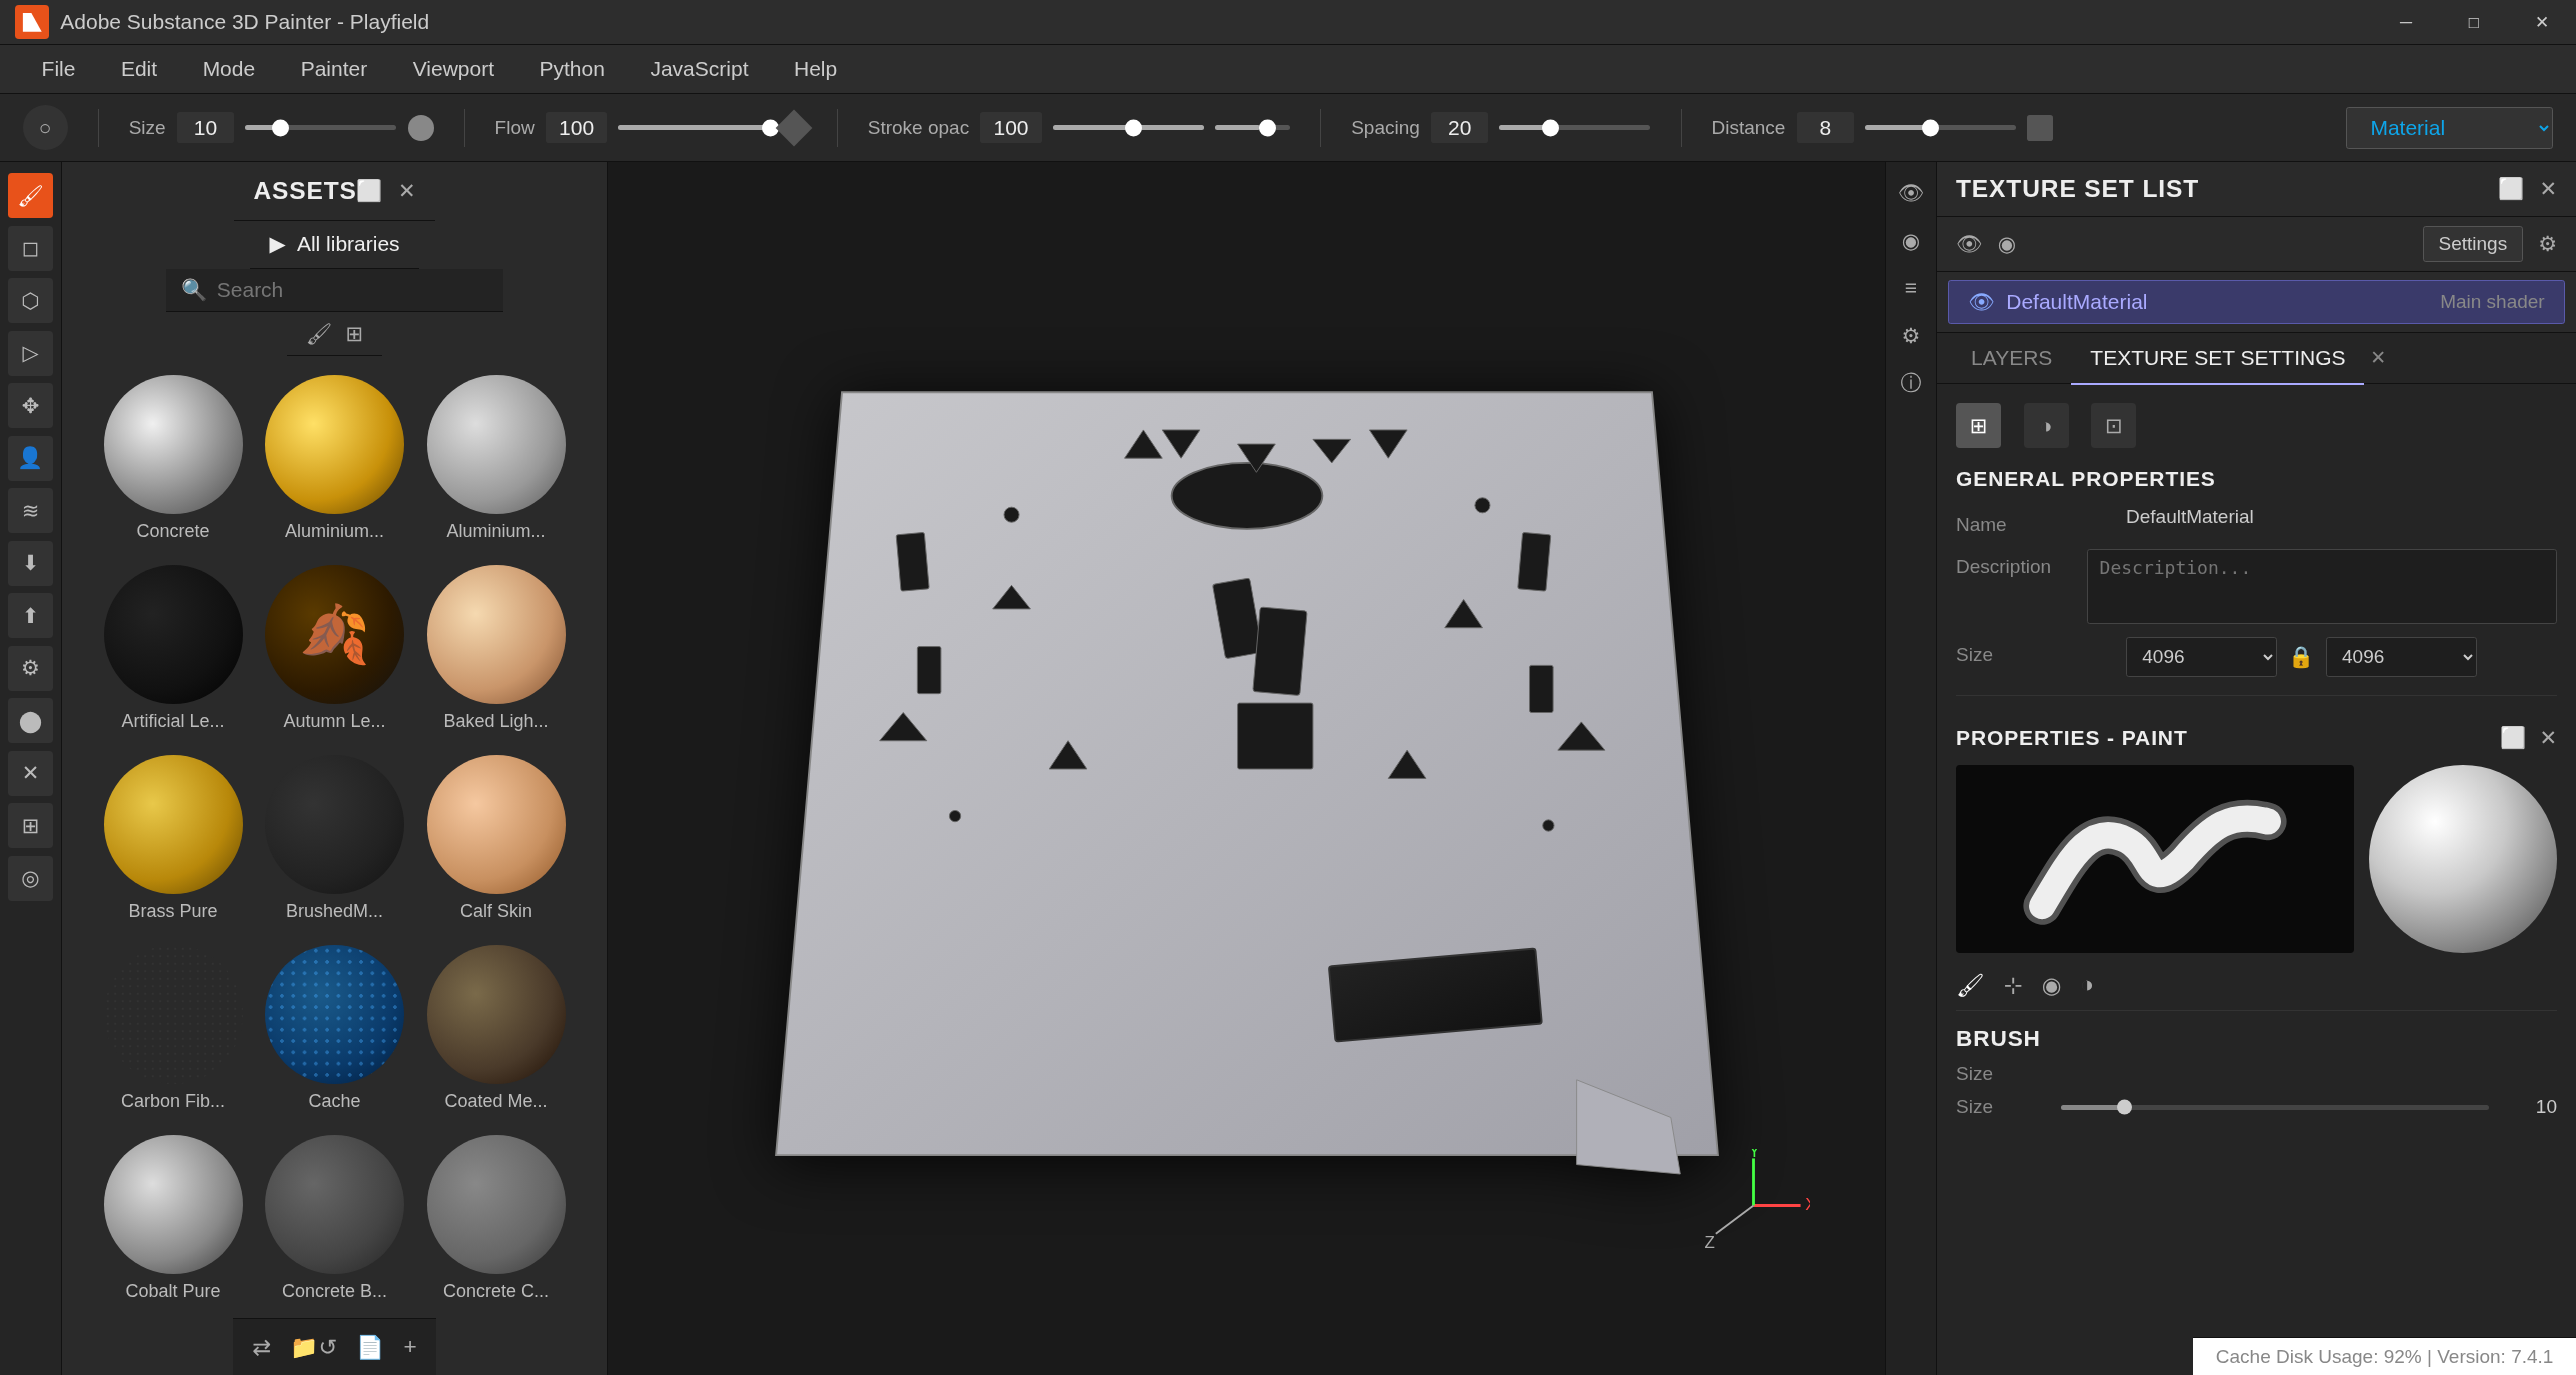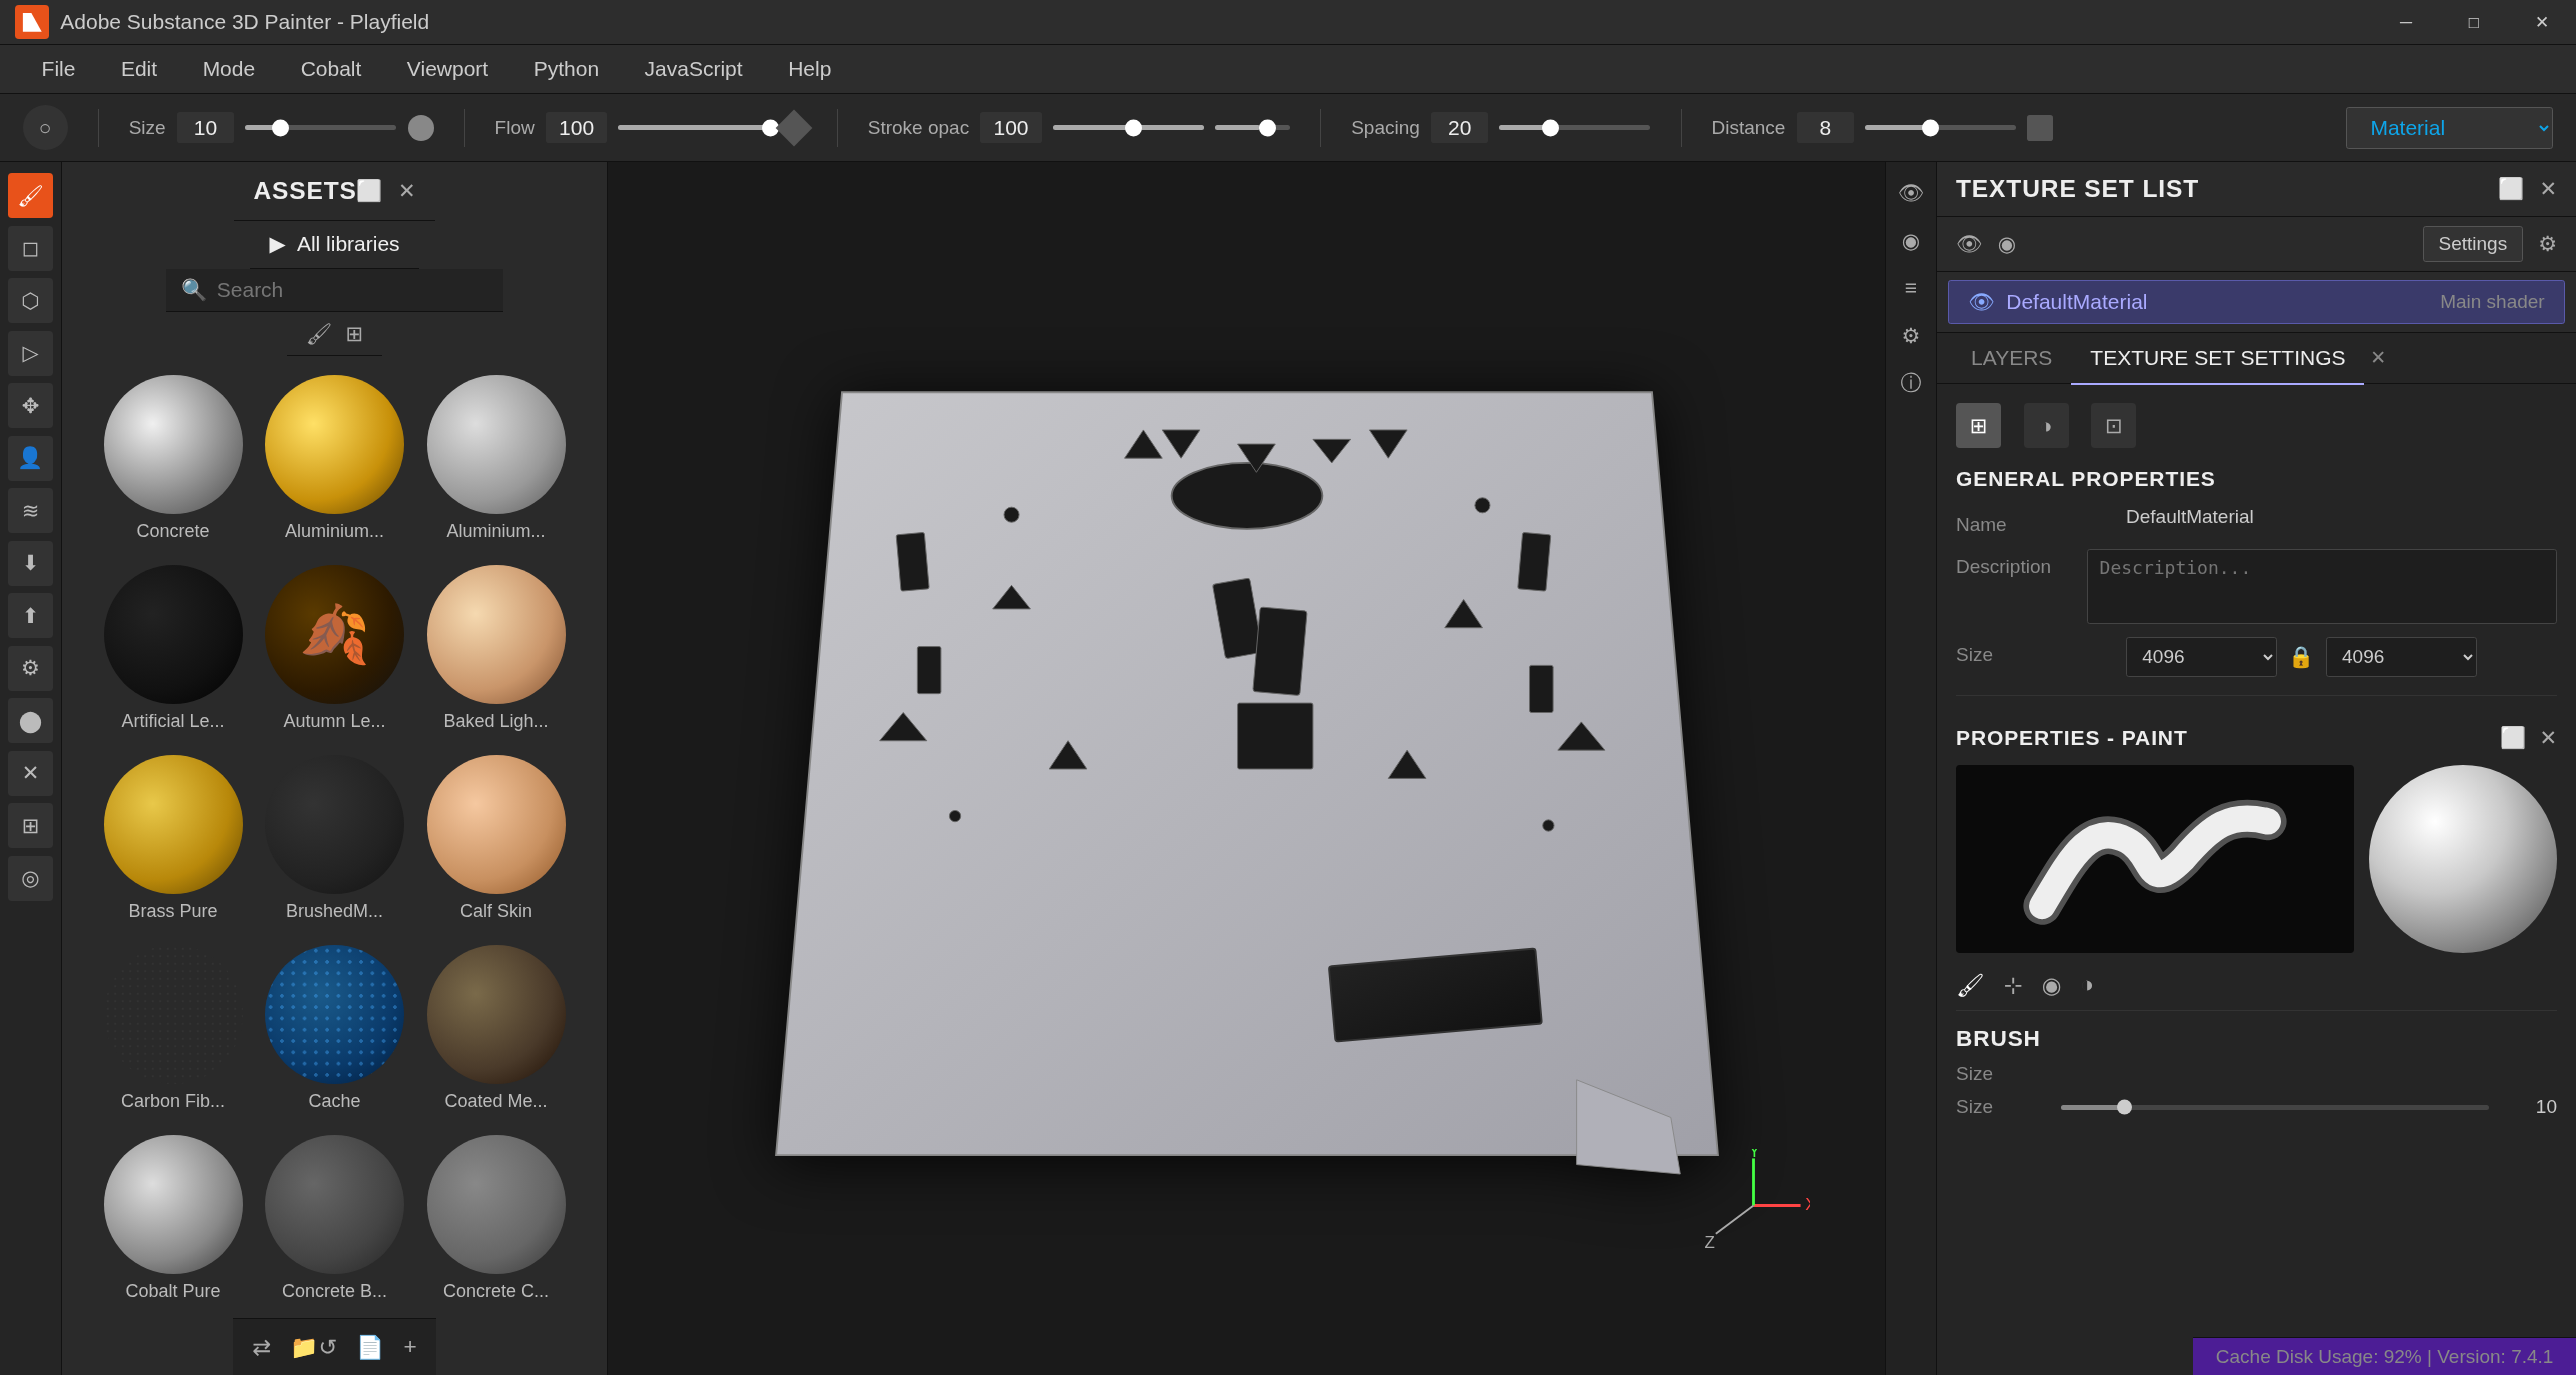--- a/index.html
+++ b/index.html
@@ -626,21 +626,21 @@
       top: 50%; transform: translateY(-50%);
     }
     .brush-value {
       width: 57px; text-align: right; font-size: 19px; color: #ccc;
     }
 
     
     #statusbar {
       position: fixed;
       bottom: 0; right: 0;
-      background: #4c1d95;
+      background: #ffffff;
       border-top: 0.9px solid #111;
       padding: 7.5px 22.6px;
       font-size: 19px;
       color: #888;
     }
     .right-icon-btn {
       width: 40px; height: 40px;
       display: flex; align-items: center; justify-content: center;
       font-size: 21px; color: #aaa;
       cursor: pointer; border-radius: 2.8px;
@@ -660,21 +660,21 @@
     <div class="win-btn">─</div>
     <div class="win-btn">□</div>
     <div class="win-btn close">✕</div>
   </div>
 </div>
 
 <div id="menubar">
   <span class="menu-item">File</span>
   <span class="menu-item">Edit</span>
   <span class="menu-item">Mode</span>
-  <span class="menu-item">Cobalt</span>
+  <span class="menu-item">Painter</span>
   <span class="menu-item">Viewport</span>
   <span class="menu-item">Python</span>
   <span class="menu-item">JavaScript</span>
   <span class="menu-item">Help</span>
 </div>
 
 <div id="toolbar">
   <div style="width:45px;height:45px;background:#333;border-radius:50%;display:flex;align-items:center;justify-content:center;color:#aaa;font-size:21px;">○</div>
   <div class="toolbar-sep"></div>
 

